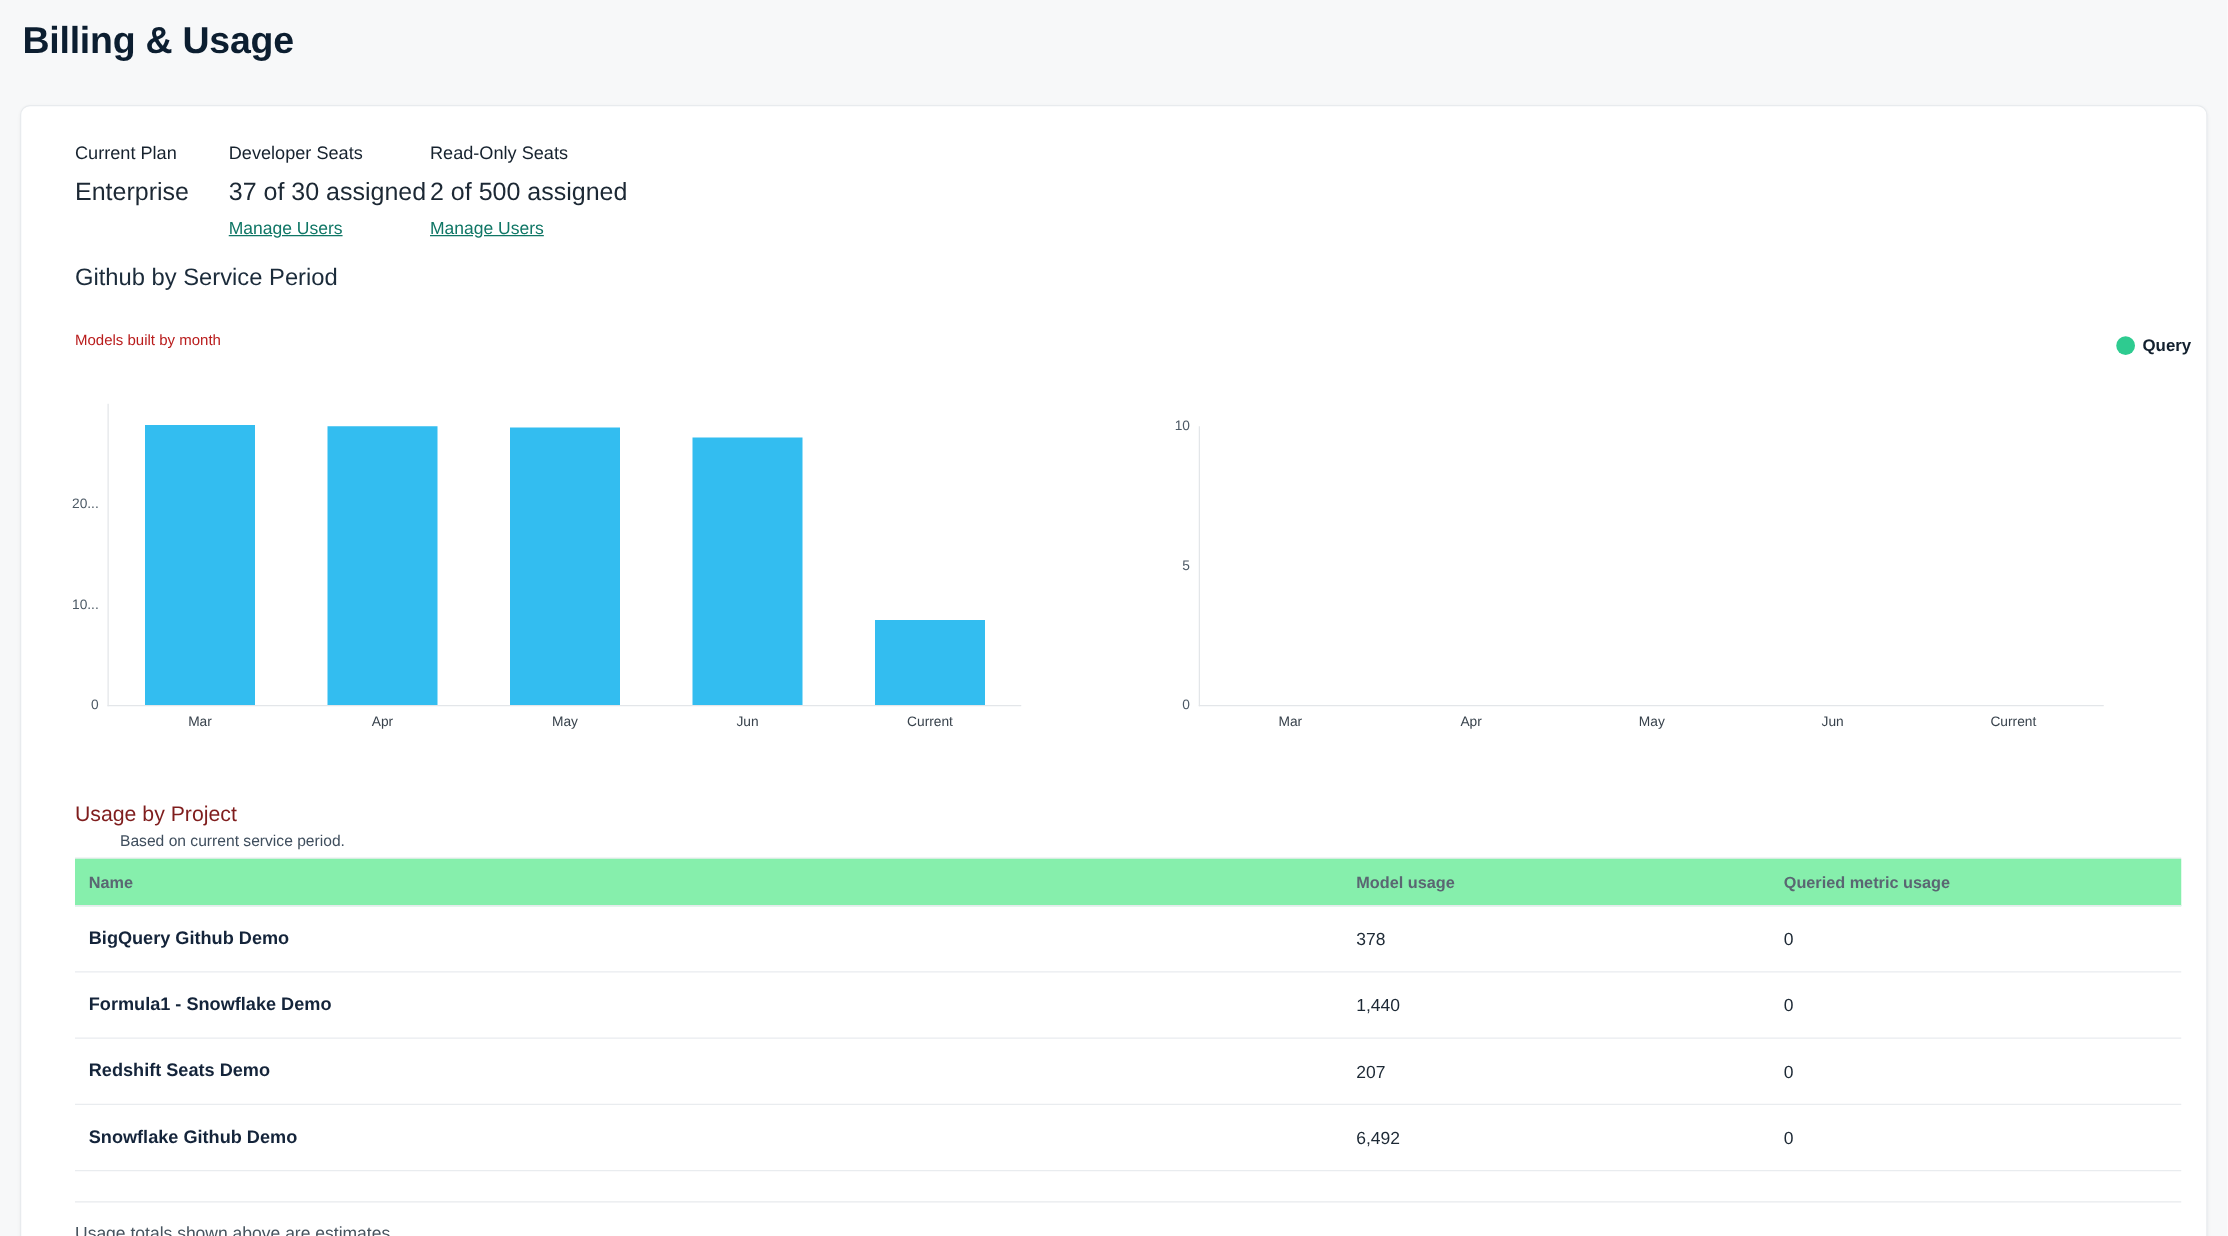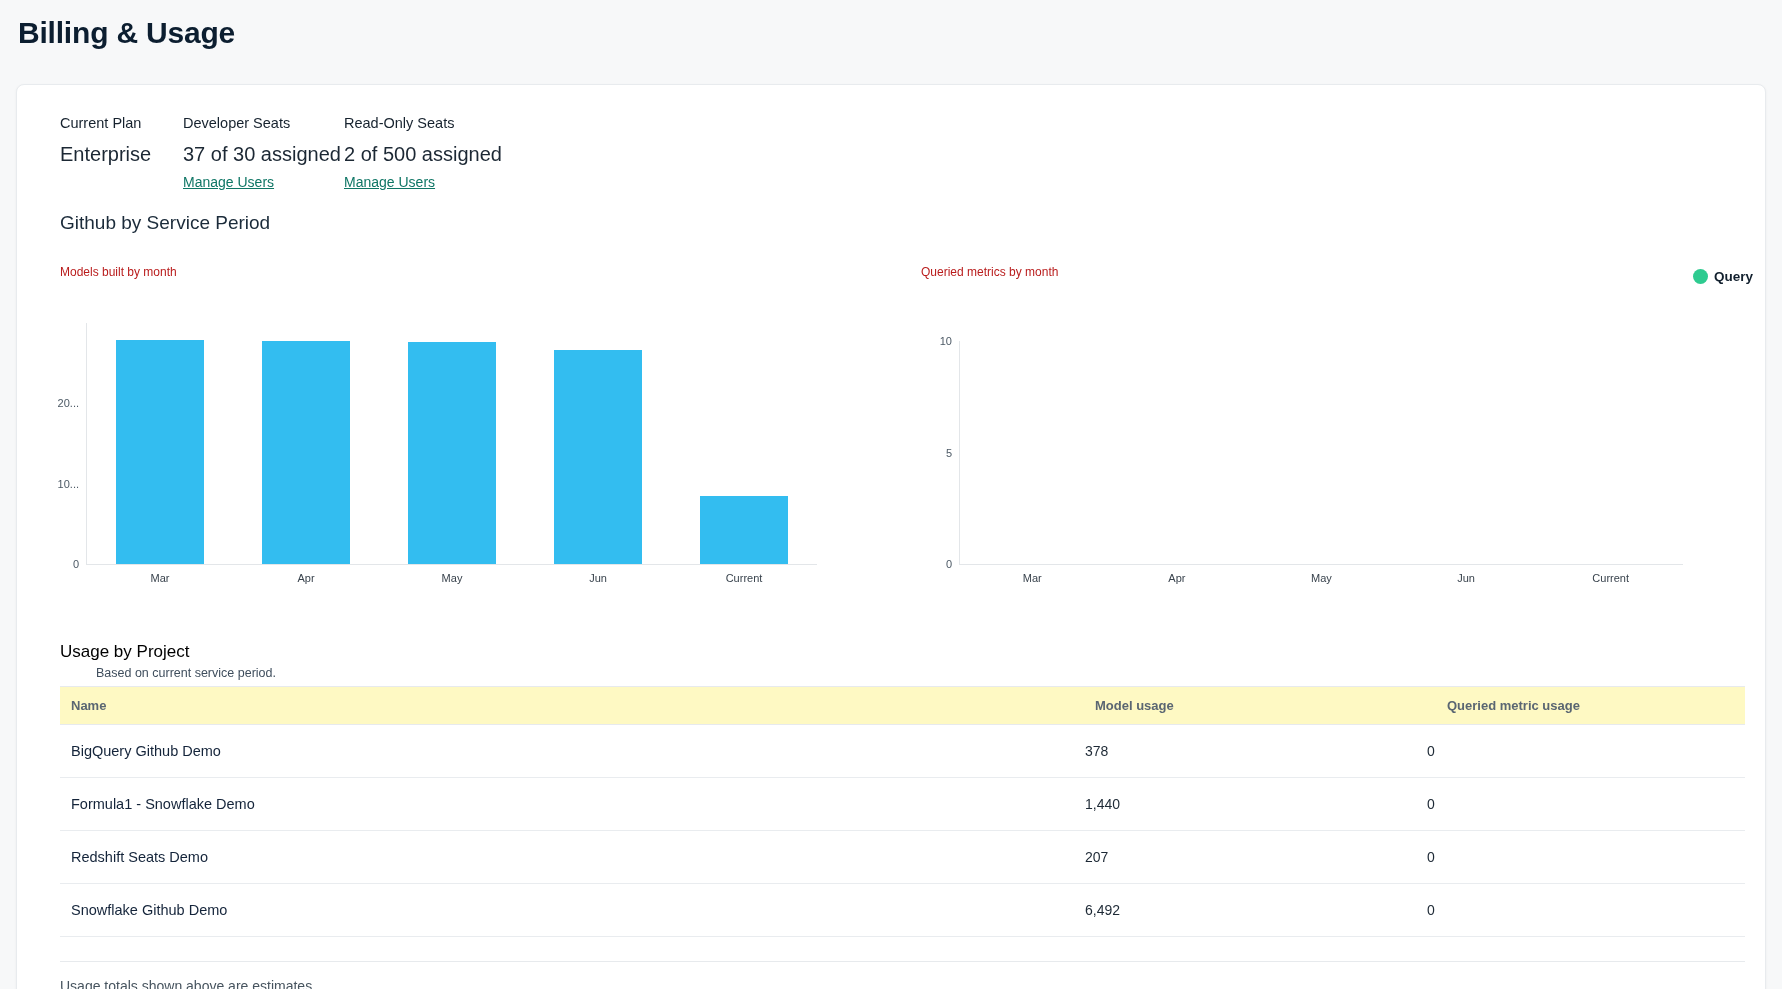--- a/index.html
+++ b/index.html
@@ -55,32 +55,32 @@
   .ytick-label {
     position: absolute; left: -48px; width: 40px; text-align: right;
     font-size: 11px; line-height: 12px; color: #4c5965;
   }
   .xtick-label {
     position: absolute; top: 100%; margin-top: 8px; text-align: center;
     font-size: 11px; color: #39434d;
   }
   
   .table-section { position: absolute; left: 43px; top: 556px; width: 1685px; }
-  .table-title { font-size: 17px; color: #000000; line-height: 22px; }
+  .table-title { font-size: 17px; color: #7f1d1d; line-height: 22px; }
   .table-subtitle { font-size: 12.5px; color: #3f4e5d; line-height: 16px; margin-top: 2px; margin-left: 36px; }
   .ptable { margin-top: 5px; border-top: 1px solid #e7eaed; }
   .trow {
     display: grid; grid-template-columns: 1014px 342px 1fr; align-items: center;
   }
   .thead-row {
-    height: 38px; background: #fef9c3; border-bottom: 1px solid #e7eaed; gap: 10px;
+    height: 38px; background: #86efac; border-bottom: 1px solid #e7eaed;
   }
   .th { font-size: 13px; font-weight: 700; color: #5a6672; padding-left: 11px; }
   .tbody-row { height: 53px; border-bottom: 1px solid #e9ecef; }
-  .td-name { font-size: 14.5px; font-weight: 400; color: #14243a; padding-left: 11px; }
+  .td-name { font-size: 14.5px; font-weight: 700; color: #14243a; padding-left: 11px; }
   .td-num  { font-size: 14px; color: #1d2935; padding-left: 11px; }
   .table-footer-space { height: 25px; border-bottom: 1px solid #e7eaed; }
   .footnote { margin-top: 16px; font-size: 14px; color: #47545f; }
 </style>
 </head>
 <body>
 
 <h1 class="page-title">Billing &amp; Usage</h1>
 
 <div class="card">
@@ -117,21 +117,20 @@
         <div class="bar" style="left: 321px; width: 88px; height: 222px; background: rgb(51, 189, 240);"></div>
         <div class="xtick-label" style="left: 292px; width: 146px;">May</div>
         <div class="bar" style="left: 467px; width: 88px; height: 214px; background: rgb(51, 189, 240);"></div>
         <div class="xtick-label" style="left: 438px; width: 146px;">Jun</div>
         <div class="bar" style="left: 613px; width: 88px; height: 68px; background: rgb(51, 189, 240);"></div>
         <div class="xtick-label" style="left: 584px; width: 146px;">Current</div>
       </div>
   </div>
 
   <div class="chart chart-queried">
-    <div class="chart-title">Queried metrics by month</div>
     <div class="chart-legend">
       <span class="legend-dot" style="background: rgb(46, 203, 144);"></span>
       <span class="legend-label">Query</span>
     </div>
     <div class="plot plot-queried">
         <div class="ytick-label" style="bottom: -6px;">0</div>
         <div class="ytick-label" style="bottom: 105.5px;">5</div>
         <div class="ytick-label" style="bottom: 217px;">10</div>
         <div class="xtick-label" style="left: 0px; width: 144.6px;">Mar</div>
         <div class="xtick-label" style="left: 144.6px; width: 144.6px;">Apr</div>

